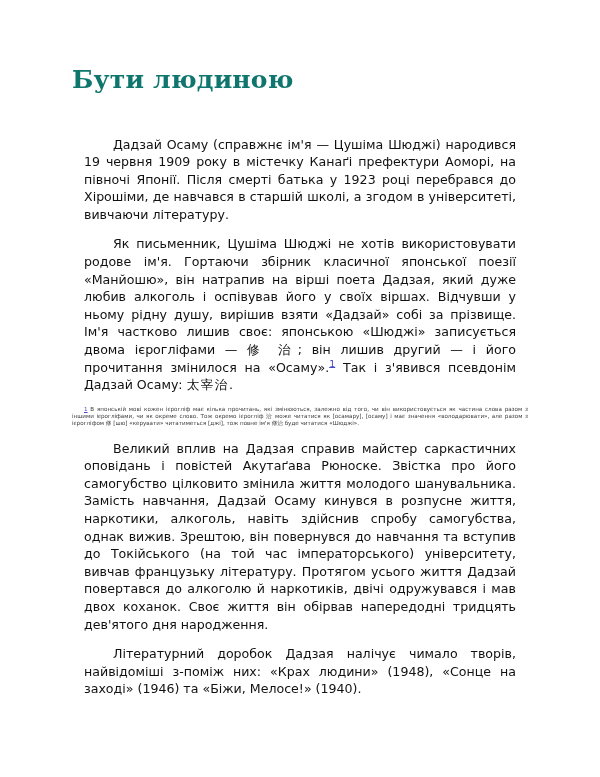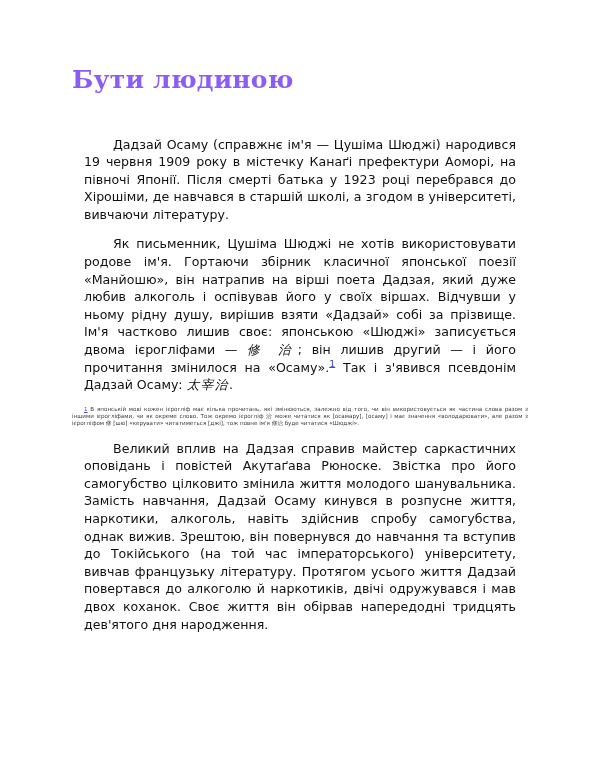--- a/index.html
+++ b/index.html
@@ -24,40 +24,39 @@
     background: #ffffff;
     position: relative;
   }
   .chapter-title {
     font-family: "DejaVu Serif", "Liberation Serif", serif;
     font-weight: 700;
     font-size: 25px;
     line-height: 1.1;
     letter-spacing: 0.2px;
     margin: 0 0 42px 0;
-    color: #8b5cf6;
+    color: #0f766e;
   }
   .body-text {
     font-family: "DejaVu Sans", "Liberation Sans", sans-serif;
     font-size: 12.6px;
     line-height: 17.6px;
     text-align: justify;
     text-justify: inter-word;
     text-indent: 29px;
     margin: 12px;
     color: #111111;
     hyphens: none;
   }
   .body-text + .body-text {
     margin-top: 0;
   }
   .kanji {
     font-family: "DejaVu Sans", "Liberation Sans", sans-serif;
     letter-spacing: 1.5px;
-    font-style: italic;
   }
   .footnote-ref {
     color: #4a4ac8;
     text-decoration: underline;
     font-size: 9.5px;
     vertical-align: super;
     line-height: 0;
     cursor: pointer;
   }
   .footnote-block {
@@ -89,14 +88,15 @@
   <p class="body-text">Дадзай Осаму (справжнє ім'я — Цушіма Шюджі) народився 19 червня 1909 року в містечку Канаґі префектури Аоморі, на півночі Японії. Після смерті батька у 1923 році перебрався до Хірошіми, де навчався в старшій школі, а згодом в університеті, вивчаючи літературу.</p>
 
   <p class="body-text"><span>Як письменник, Цушіма Шюджі не хотів використовувати родове ім'я. Гортаючи збірник класичної японської поезії «Манйошю», він натрапив на вірші поета Дадзая, який дуже любив алкоголь і оспівував його у своїх віршах. Відчувши у ньому рідну душу, вирішив взяти «Дадзай» собі за прізвище. Ім'я частково лишив своє: японською «Шюджі» записується двома ієрогліфами — </span><span class="kanji">修 治</span><span>; він лишив другий — і його прочитання змінилося на «Осаму».</span><a href="#footnote-1" class="footnote-ref">1</a><span> Так і з'явився псевдонім Дадзай Осаму: </span><span class="kanji">太宰治</span><span>.</span></p>
 
   <div class="footnote-block" id="footnote-1">
     <p class="footnote-text"><span class="footnote-num">1</span>&nbsp;<span>В японській мові кожен ієрогліф має кілька прочитань, які змінюються, залежно від того, чи він використовується як частина слова разом з іншими ієрогліфами, чи як окреме слово. Тож окремо ієрогліф 治 може читатися як [осамару], [осаму] і має значення «володарювати», але разом з ієрогліфом 修 [шю] «керувати» читатиметься [джі], тож повне ім'я 修治 буде читатися «Шюджі».</span></p>
   </div>
 
   <p class="body-text">Великий вплив на Дадзая справив майстер саркастичних оповідань і повістей Акутаґава Рюноске. Звістка про його самогубство цілковито змінила життя молодого шанувальника. Замість навчання, Дадзай Осаму кинувся в розпусне життя, наркотики, алкоголь, навіть здійснив спробу самогубства, однак вижив. Зрештою, він повернувся до навчання та вступив до Токійського (на той час імператорського) університету, вивчав французьку літературу. Протягом усього життя Дадзай повертався до алкоголю й наркотиків, двічі одружувався і мав двох коханок. Своє життя він обірвав напередодні тридцять дев'ятого дня народження.</p>
 
+  <p class="body-text">Літературний доробок Дадзая налічує чимало творів, найвідоміші з-поміж них: «Крах людини» (1948), «Сонце на заході» (1946) та «Біжи, Мелосе!» (1940).</p>
 
 </div>
 
 </body></html>

